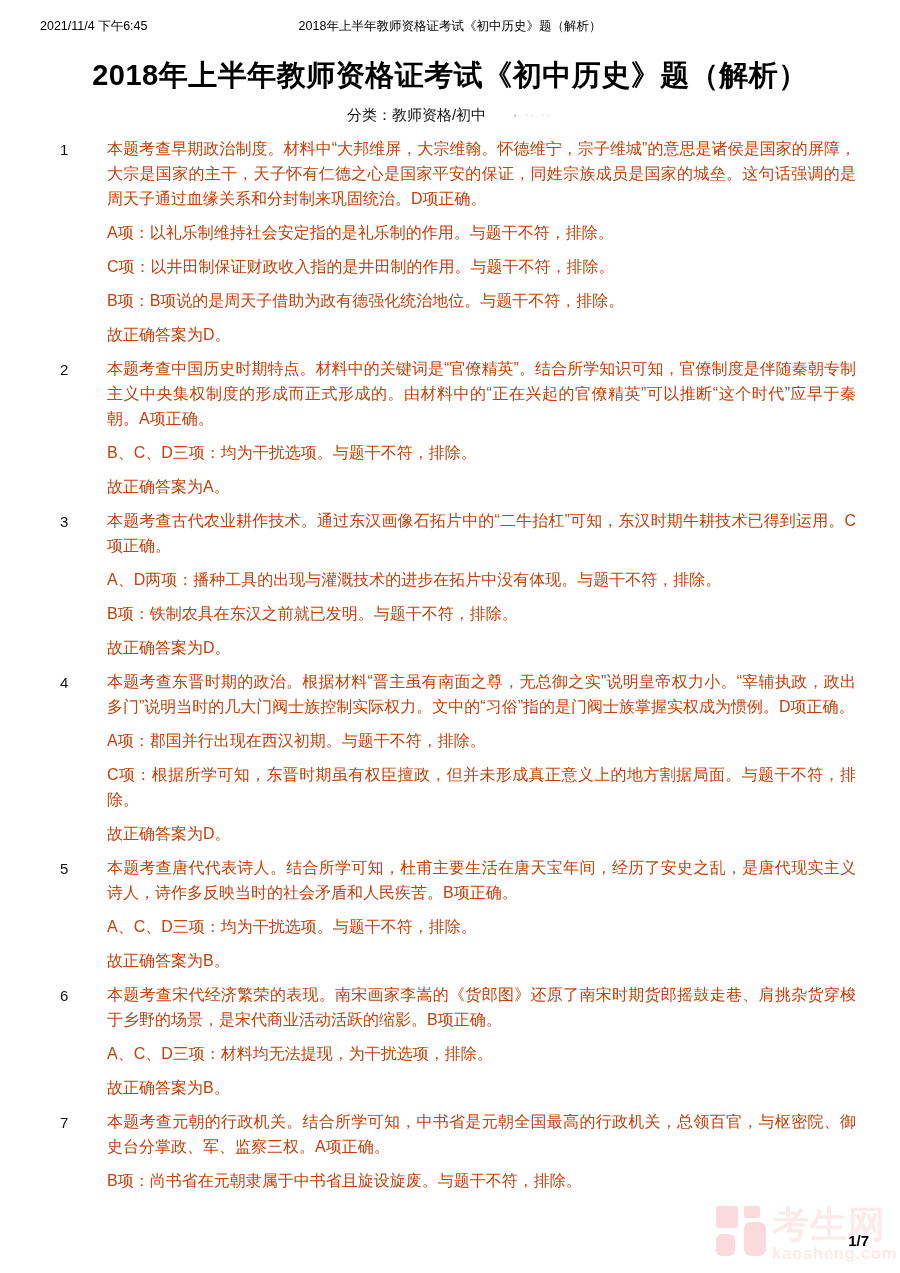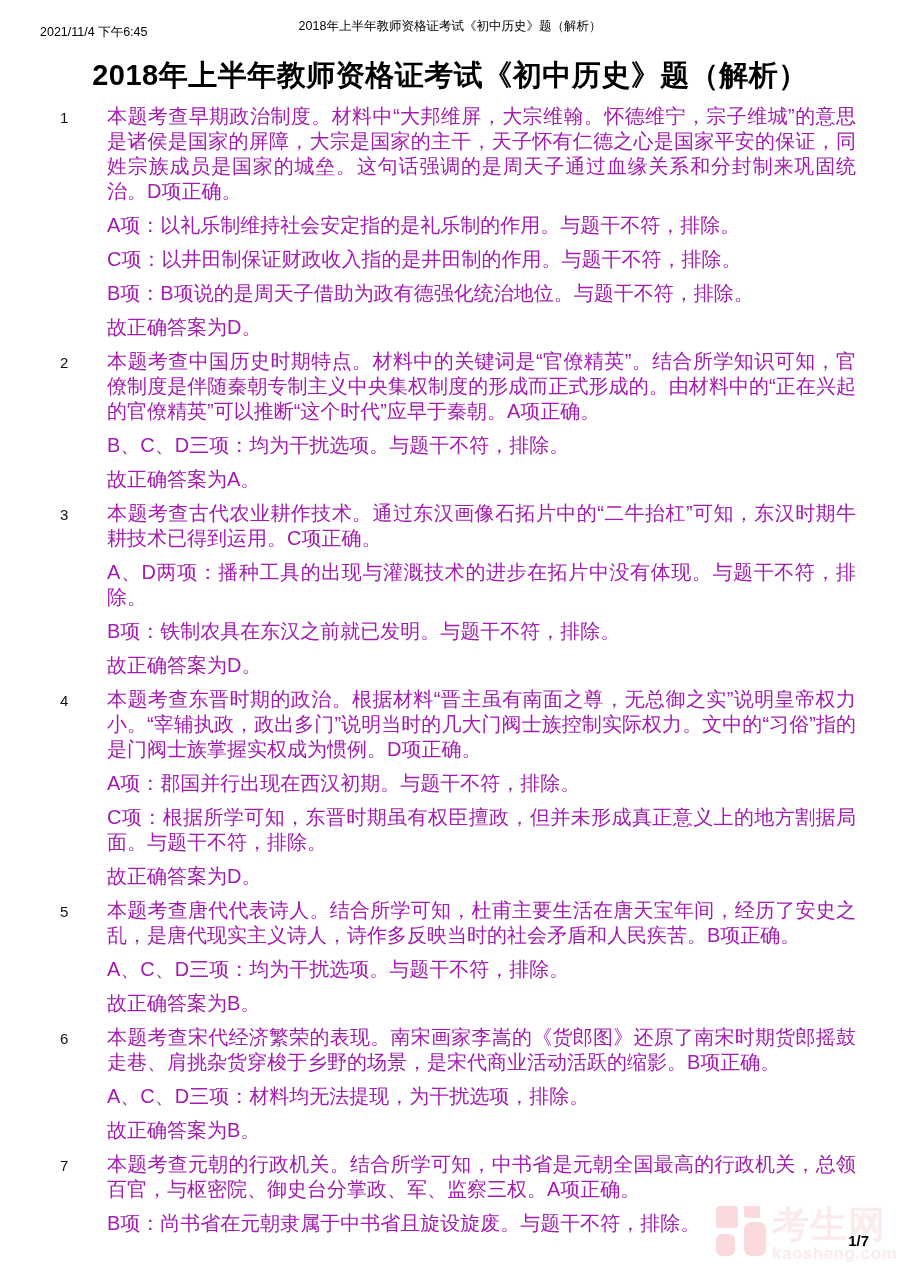--- a/index.html
+++ b/index.html
@@ -11,21 +11,21 @@
     position: relative;
     overflow: hidden;
   }
   .hdr {
     position: relative;
     margin-top: 18px;
     height: 18px;
     font-size: 12.5px;
     color: #000;
   }
-  .hdr-left { position: absolute; left: 40px; top: 6px; white-space: nowrap; }
+  .hdr-left { position: absolute; left: 40px; top: 0; white-space: nowrap; }
   .hdr-center { text-align: center; width: 100%; }
   .title {
     margin: 20px 40px 0 40px;
     text-align: center;
     font-size: 29px;
     font-weight: bold;
     color: #000;
     line-height: 38px;
     letter-spacing: 0.5px;
   }
@@ -51,24 +51,24 @@
     flex: none;
     width: 47px;
     font-size: 15px;
     line-height: 25px;
     padding-top: 1px;
     color: #111;
   }
   .q-body { flex: 1; min-width: 0; }
   .para {
     margin: 0 0 9px 0;
-    font-size: 20px;
+    font-size: 16px;
     line-height: 25px;
     text-align: justify;
-    color: #a21caf;
+    color: #c2410c;
   }
   .watermark {
     position: absolute;
     left: 716px;
     top: 1202px;
     width: 184px;
     height: 66px;
     pointer-events: none;
   }
   .wm-icon { position: absolute; left: 0; top: 0; width: 52px; height: 56px; }
@@ -104,20 +104,23 @@
 
 <div class="page">
 
   <div class="hdr">
     <span class="hdr-left">2021/11/4 下午6:45</span>
     <div class="hdr-center">2018年上半年教师资格证考试《初中历史》题（解析）</div>
   </div>
 
   <h1 class="title">2018年上半年教师资格证考试《初中历史》题（解析）</h1>
 
+  <div class="subtitle">
+    <span>分类：教师资格/初中</span><span class="ghost">▪ ·· ··</span>
+  </div>
 
   <div class="questions">
     <div class="q-item">
       <div class="q-num">1</div>
       <div class="q-body">
           <p class="para">本题考查早期政治制度。材料中“大邦维屏，大宗维翰。怀德维宁，宗子维城”的意思是诸侯是国家的屏障，大宗是国家的主干，天子怀有仁德之心是国家平安的保证，同姓宗族成员是国家的城垒。这句话强调的是周天子通过血缘关系和分封制来巩固统治。D项正确。</p>
           <p class="para">A项：以礼乐制维持社会安定指的是礼乐制的作用。与题干不符，排除。</p>
           <p class="para">C项：以井田制保证财政收入指的是井田制的作用。与题干不符，排除。</p>
           <p class="para">B项：B项说的是周天子借助为政有德强化统治地位。与题干不符，排除。</p>
           <p class="para">故正确答案为D。</p>

